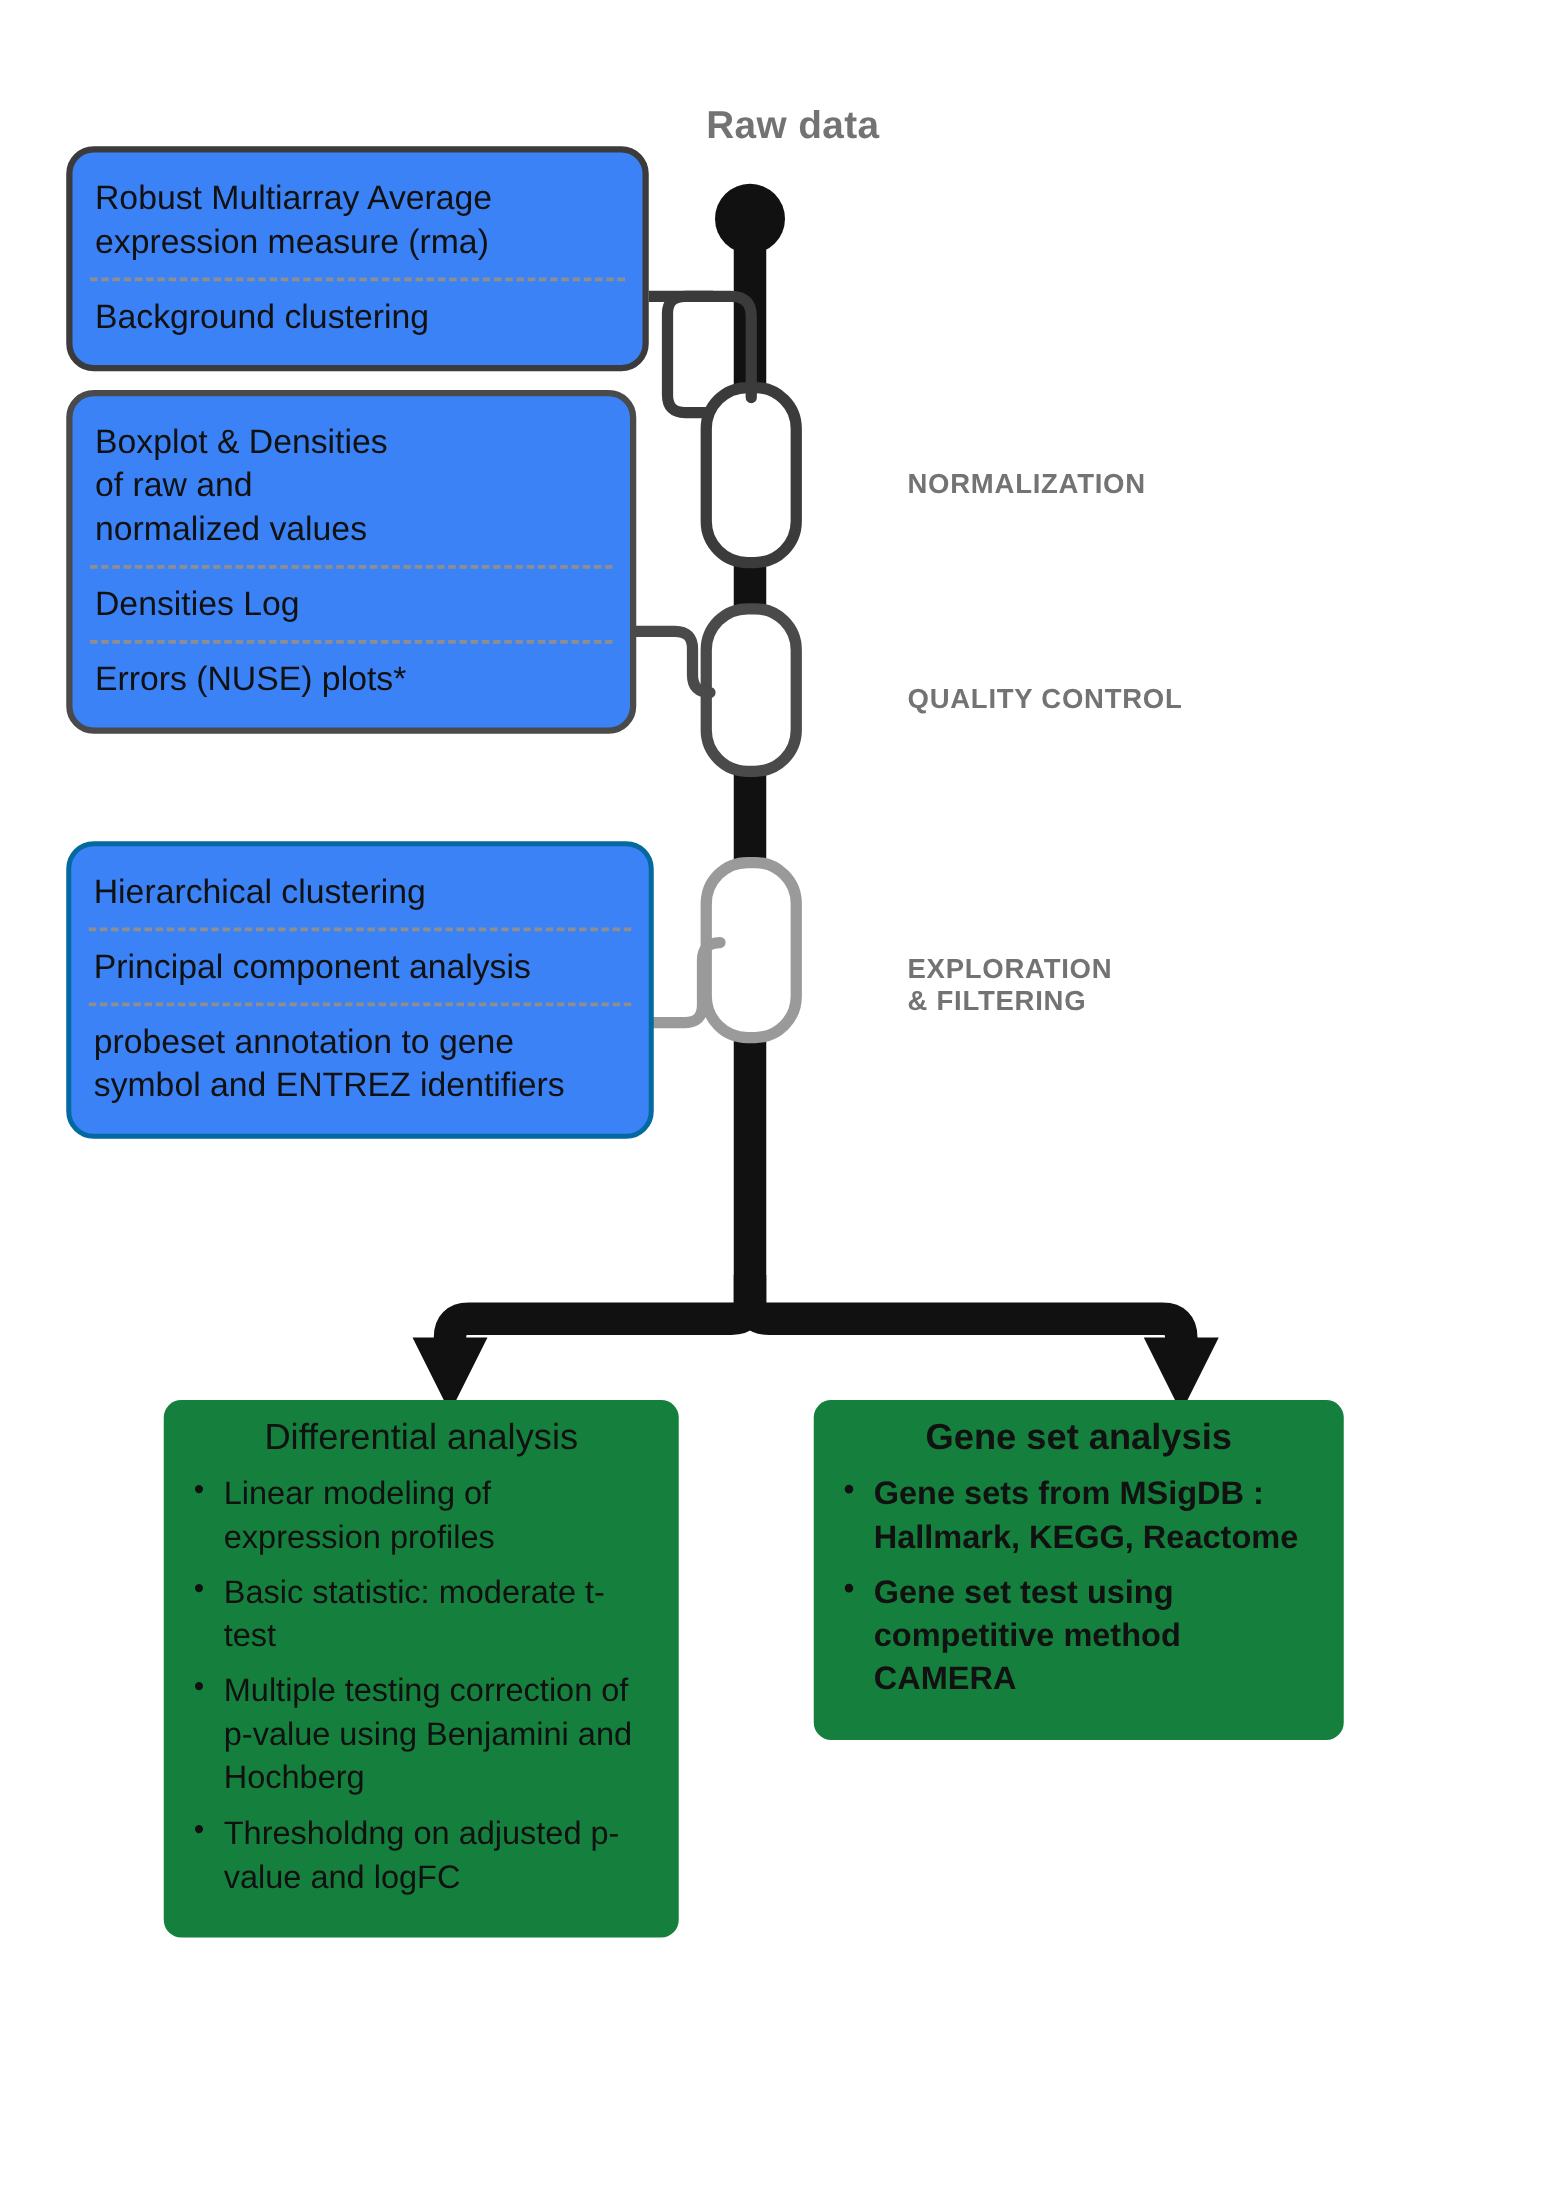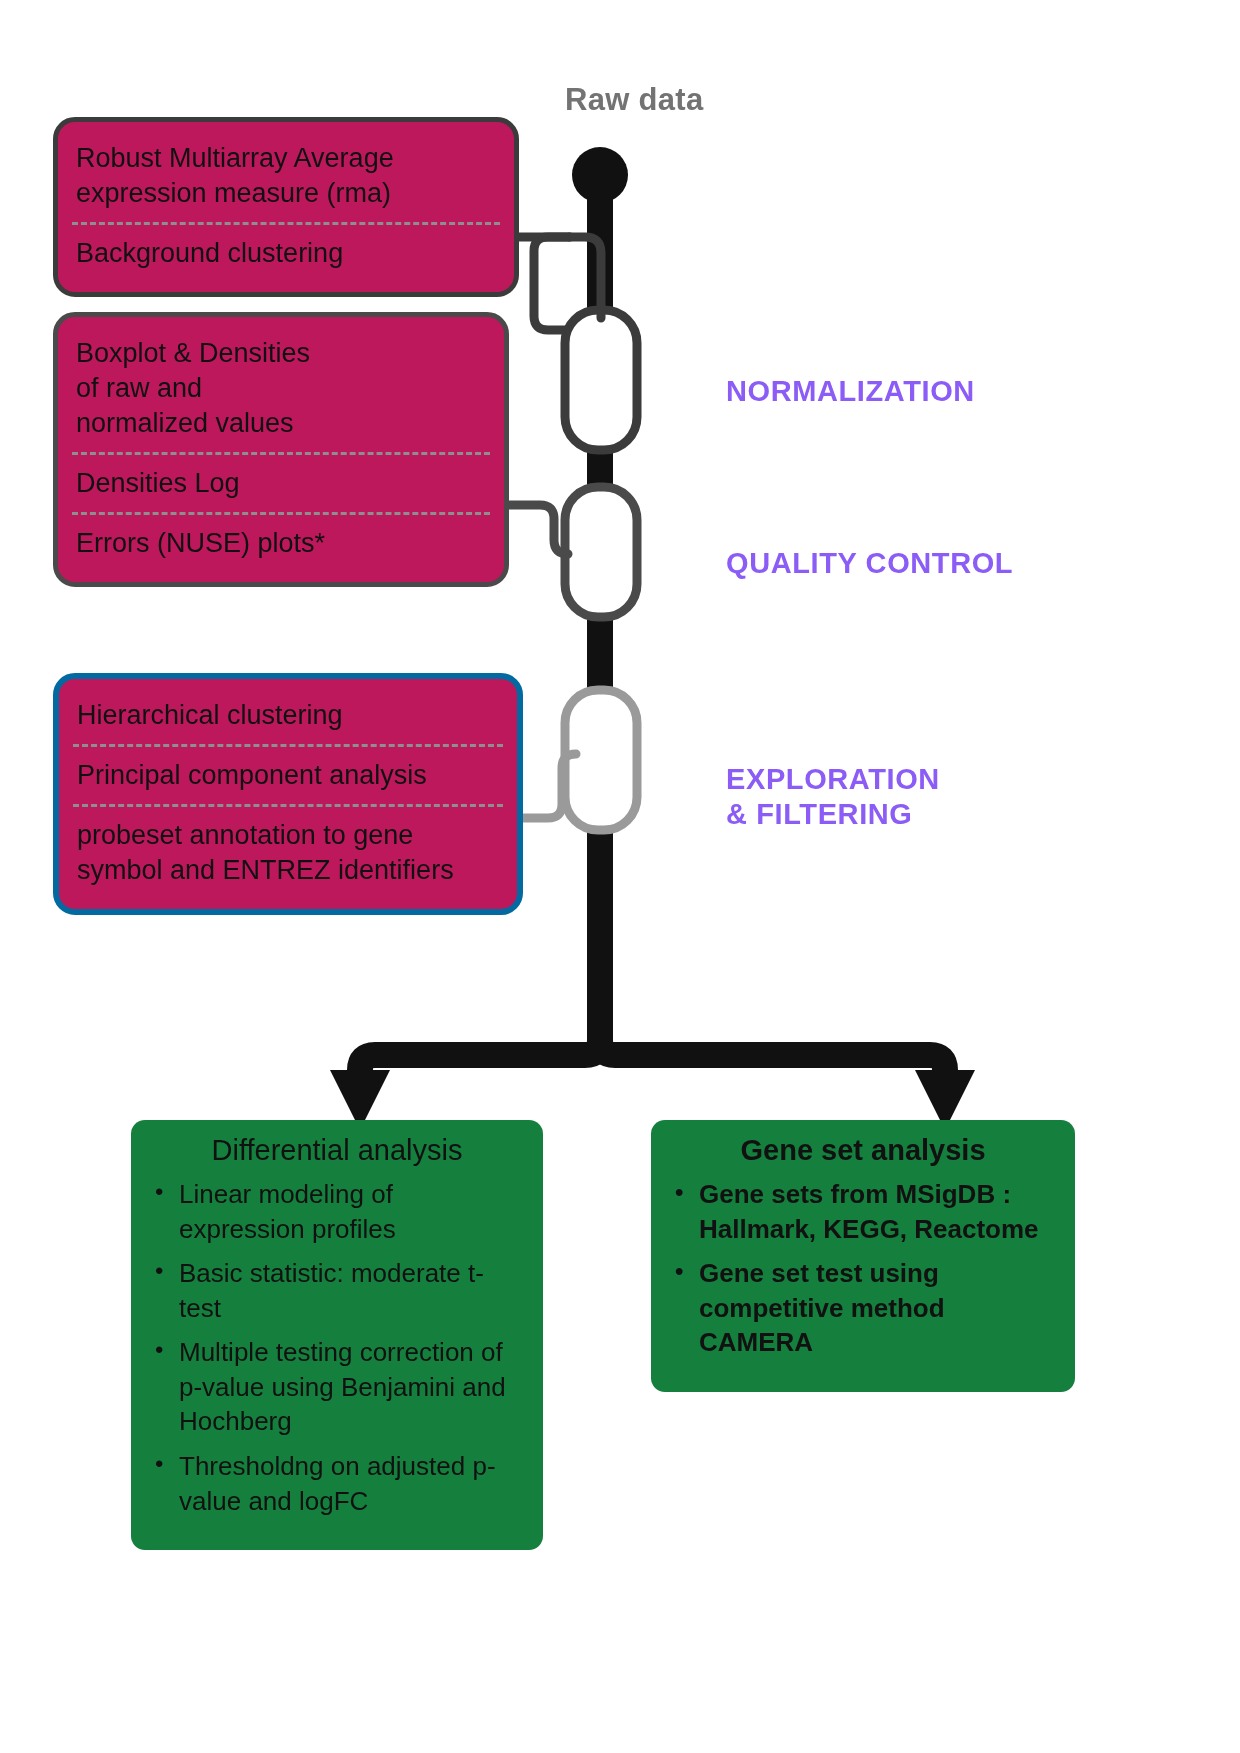--- a/index.html
+++ b/index.html
@@ -35,40 +35,40 @@
 
   
   #backbone {
     left: 0; top: 0;
     width: 1240px; height: 1753px;
     pointer-events: none;
   }
 
   
   .stage-label {
-    font-size: 29px;
+    font-size: 22px;
     font-weight: bold;
     letter-spacing: 0.6px;
-    color: #8b5cf6;
+    color: #737373;
     line-height: 1.2;
   }
   #stage-label-0 { left: 726px; top: 374px; }
   #stage-label-1 { left: 726px; top: 546px; }
   #stage-label-2 { left: 726px; top: 762px; }
 
   
   .step-box {
-    background: #be185d;
+    background: #3b82f6;
     border-radius: 22px;
     box-sizing: border-box;
     padding: 10px 0 12px 0;
   }
   .step-box.dark   { border: 5px solid #3b3b3b; }
   .step-box.mid    { border: 5px solid #4a4a4a; }
-  .step-box.light  { border: 6px solid #0369a1; }
+  .step-box.light  { border: 4px solid #0369a1; }
 
   .step-item {
     font-size: 27px;
     line-height: 1.30;
     color: #111;
     padding: 9px 18px 9px 18px;
   }
   .step-sep {
     height: 0;
     border-top: 3px dashed #8e8e8e;

